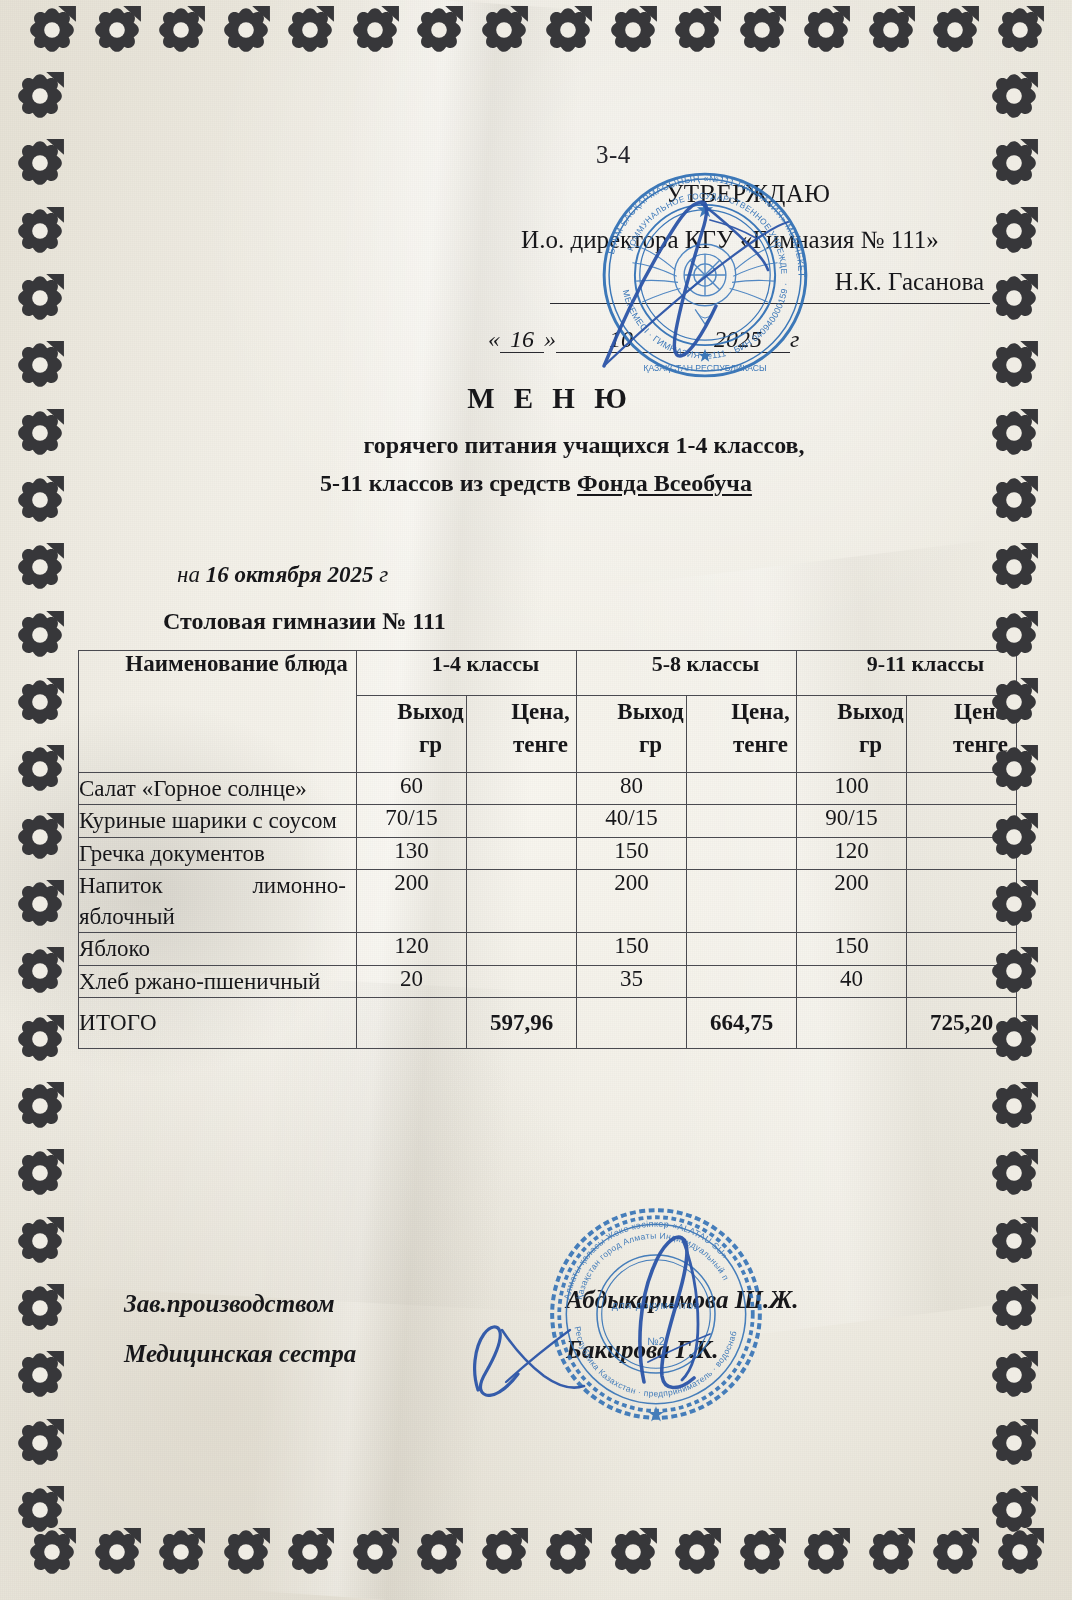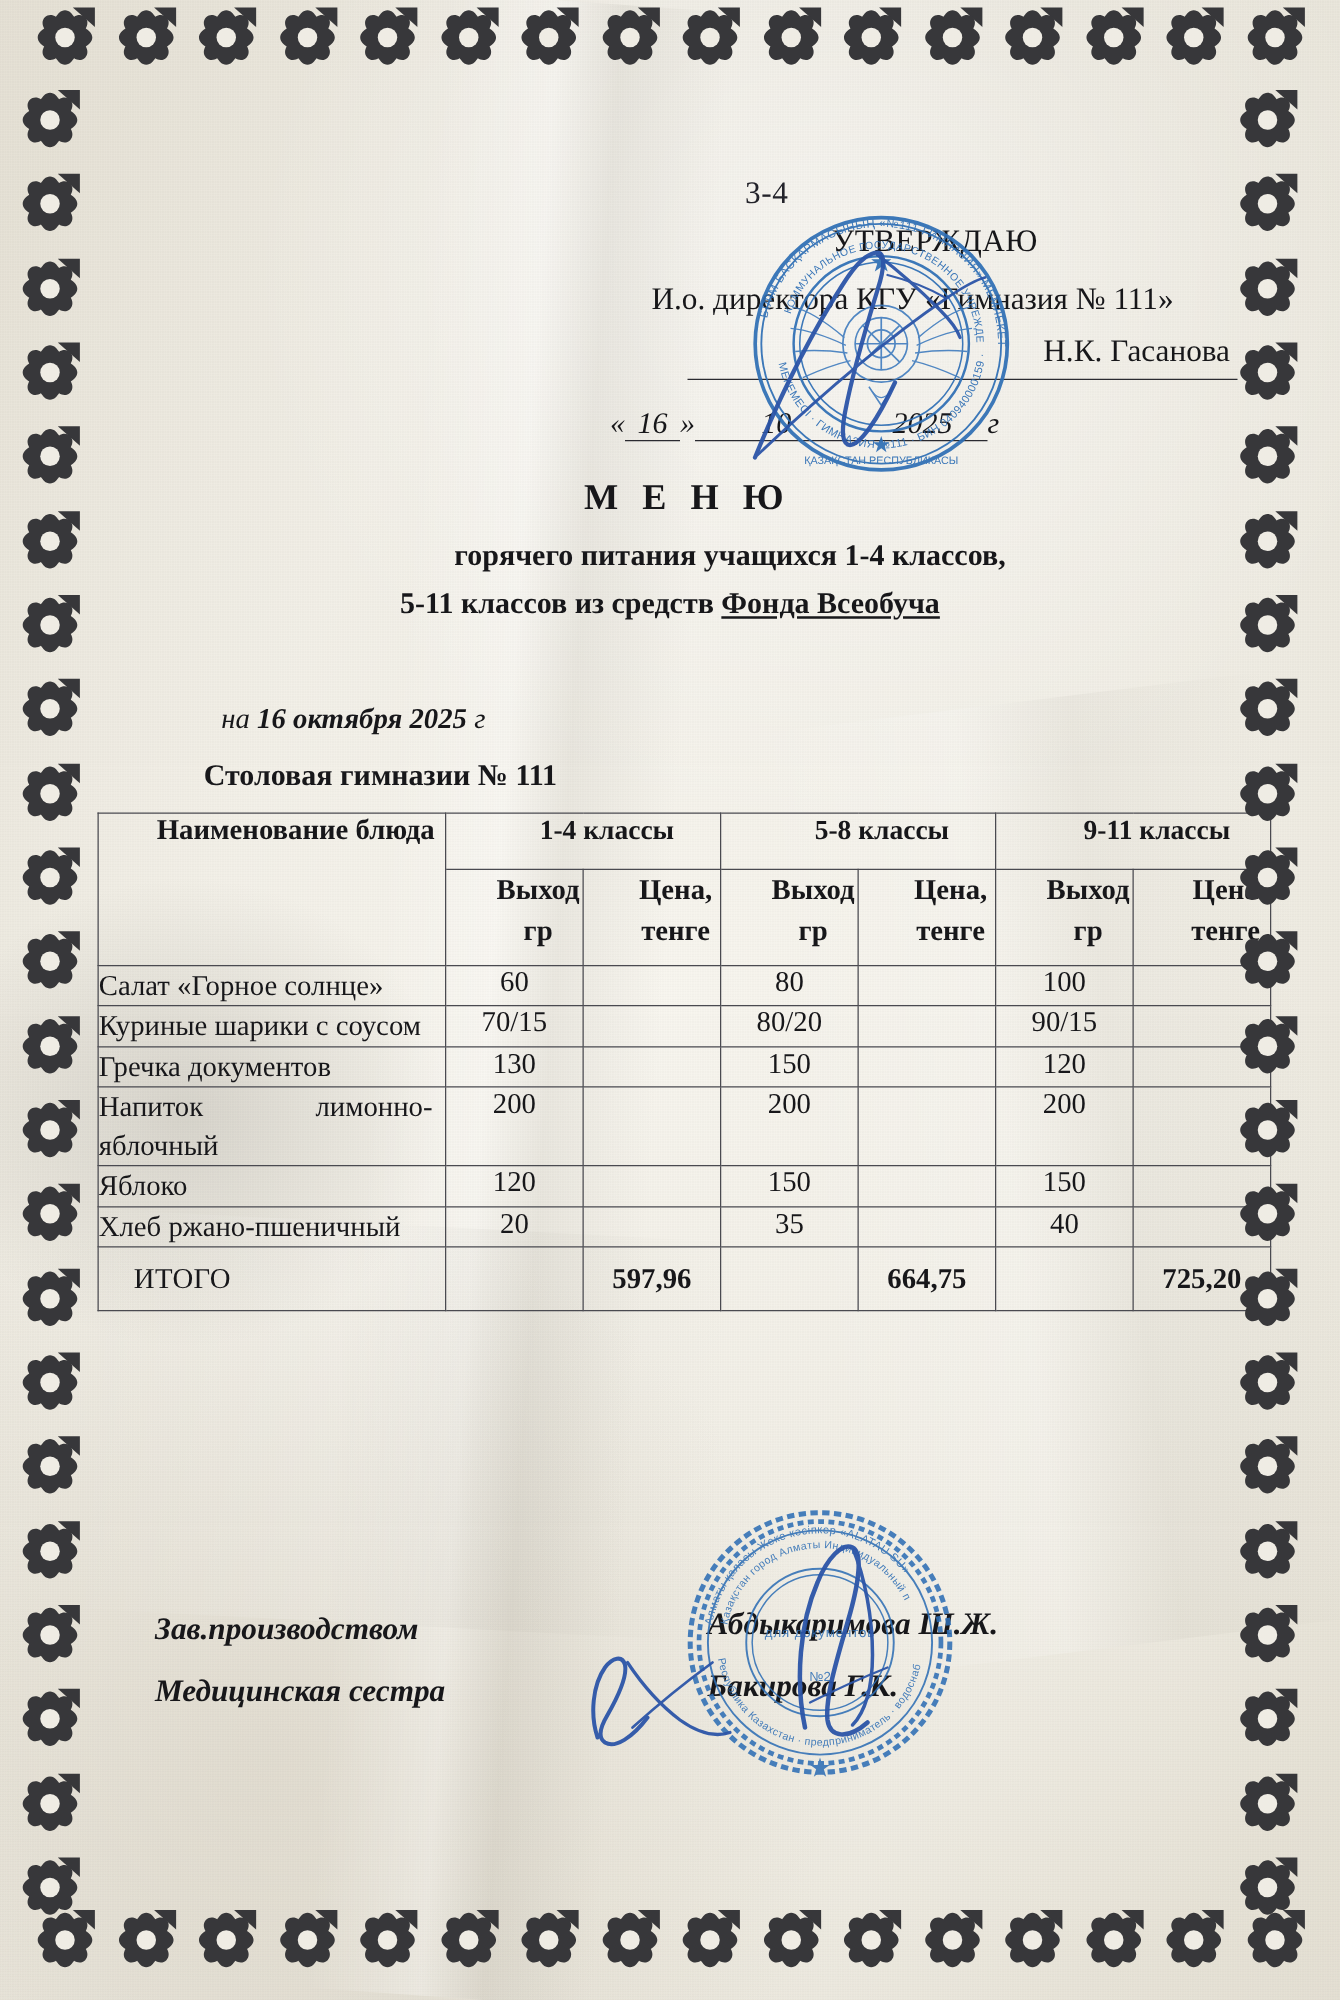--- a/index.html
+++ b/index.html
@@ -156,21 +156,21 @@
 
   td.dish {
     font-size: 23px; text-align: left; padding: 4px 6px 4px 12px;
     line-height: 1.36; font-weight: normal;
   }
   td.dish.just { text-align: justify; text-align-last: justify; padding-right: 10px; }
   td.num {
     font-size: 23px; text-align: center; padding-top: 5px; font-weight: normal;
   }
   tr.total td { font-size: 23px; height: 50px; vertical-align: middle; }
-  tr.total td.lbl { text-align: left; padding-left: 28px; font-weight: normal; letter-spacing: .3px; }
+  tr.total td.lbl { text-align: left; padding-left: 0; font-weight: normal; letter-spacing: .3px; }
   tr.total td.val { text-align: center; font-weight: bold; }
 
   
   .foot { position: absolute; left: 124px; top: 1290px; font-size: 25px; }
   .foot .row { font-style: italic; font-weight: bold; margin-bottom: 22px; white-space: nowrap; }
   .names { position: absolute; left: 566px; top: 1286px; font-size: 25px; }
   .names .row { font-style: italic; font-weight: bold; margin-bottom: 22px; white-space: nowrap; }
 
   
   .stamp { position: absolute; pointer-events: none; }
@@ -1417,21 +1417,21 @@
             <td class="num"></td>
             <td class="num">80</td>
             <td class="num"></td>
             <td class="num">100</td>
             <td class="num"></td>
           </tr>
           <tr>
             <td class="dish">Куриные шарики с соусом</td>
             <td class="num">70/15</td>
             <td class="num"></td>
-            <td class="num">80/20</td>
+            <td class="num">40/15</td>
             <td class="num"></td>
             <td class="num">90/15</td>
             <td class="num"></td>
           </tr>
           <tr>
             <td class="dish">Гречка документов</td>
             <td class="num">130</td>
             <td class="num"></td>
             <td class="num">150</td>
             <td class="num"></td>

